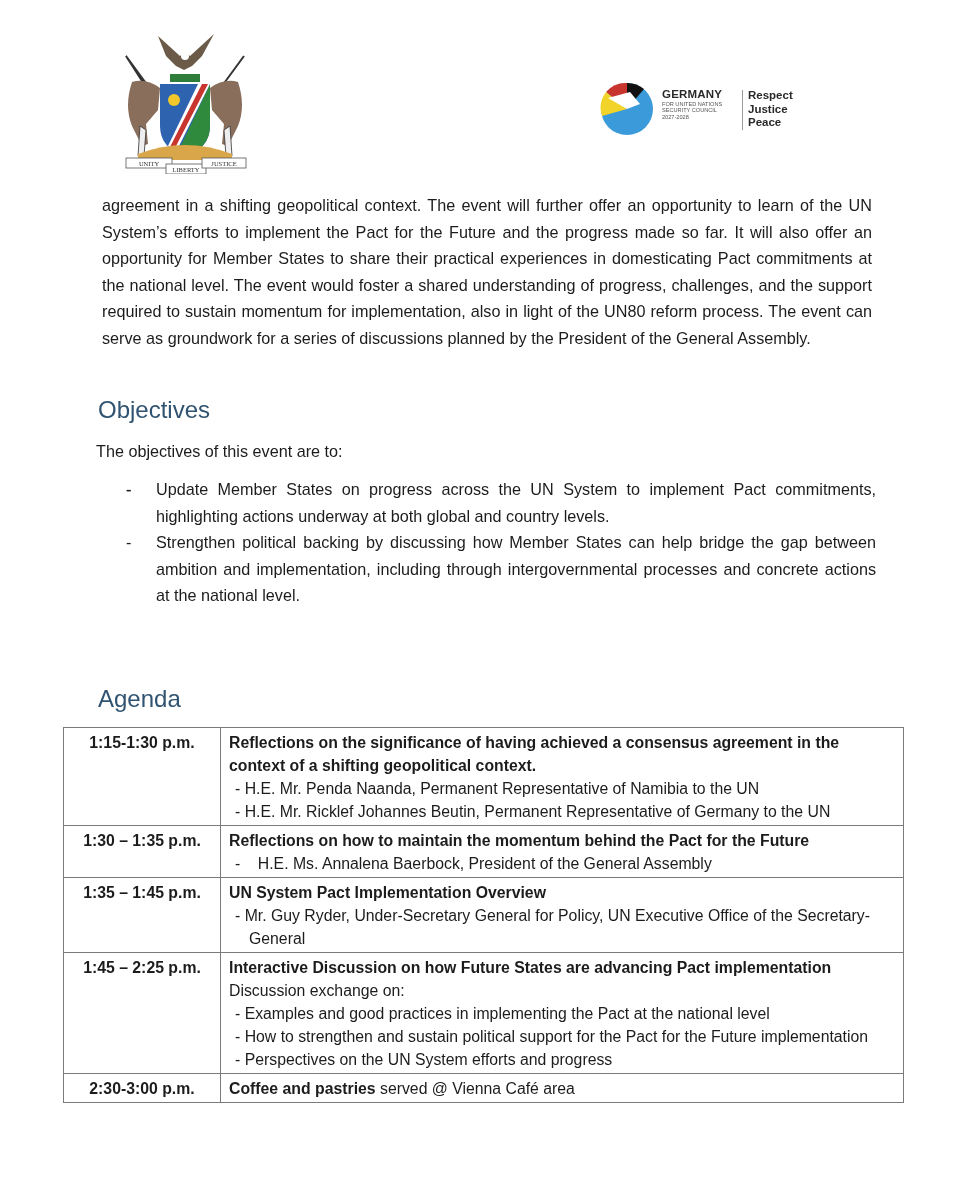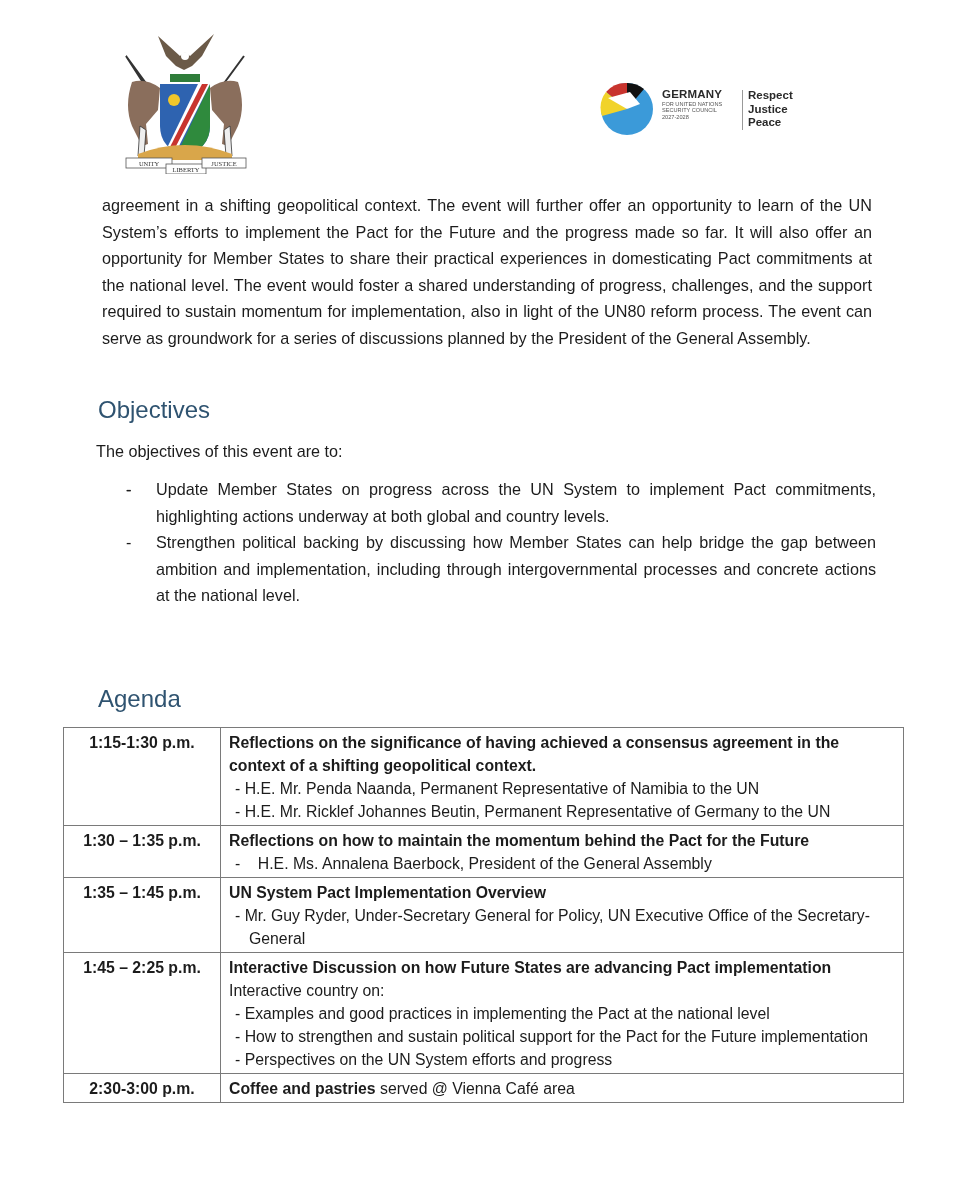--- a/index.html
+++ b/index.html
@@ -136,21 +136,21 @@
     <td class="time">1:35 – 1:45 p.m.</td>
     <td>
       <span class="title-line">UN System Pact Implementation Overview</span>
       <span class="sub">- Mr. Guy Ryder, Under-Secretary General for Policy, UN Executive Office of the Secretary-General</span>
     </td>
   </tr>
   <tr>
     <td class="time">1:45 – 2:25 p.m.</td>
     <td>
       <span class="title-line">Interactive Discussion on how Future States are advancing Pact implementation</span>
-      <span class="intro-line">Interactive country on:</span>
+      <span class="intro-line">Discussion exchange on:</span>
       <span class="sub">- Examples and good practices in implementing the Pact at the national level</span>
       <span class="sub">- How to strengthen and sustain political support for the Pact for the Future implementation</span>
       <span class="sub">- Perspectives on the UN System efforts and progress</span>
     </td>
   </tr>
   <tr>
     <td class="time">2:30-3:00 p.m.</td>
     <td>
       <span class="title-line">Coffee and pastries</span><span> served @ Vienna Café area</span>
     </td>

